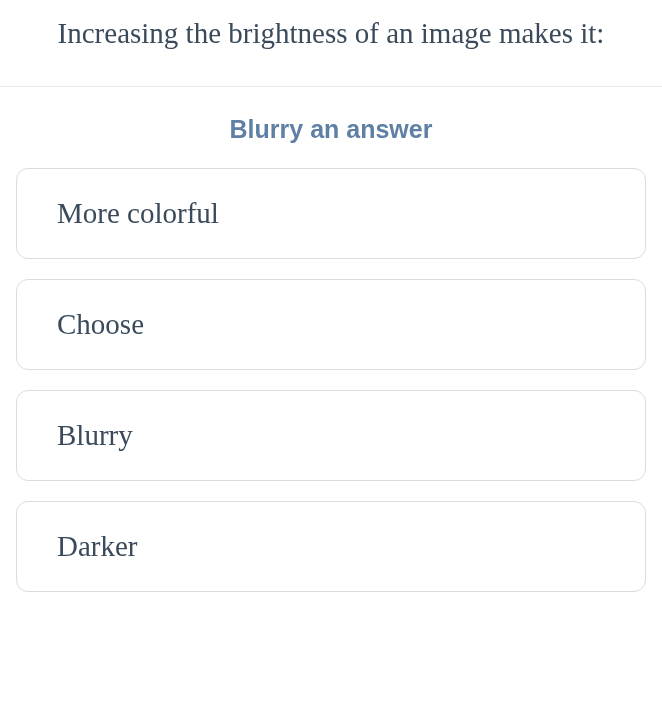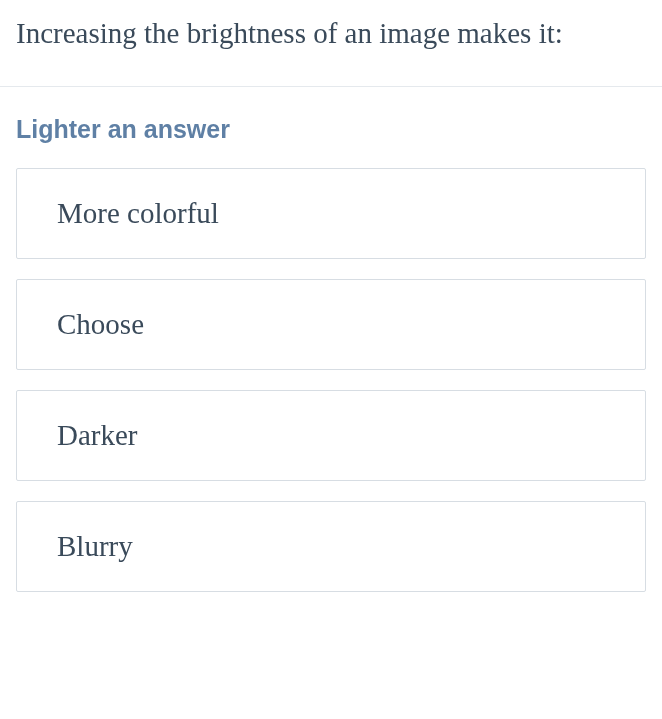--- a/index.html
+++ b/index.html
@@ -1,18 +1,19 @@
 <!DOCTYPE html>
 <html><head>
   <meta charset="utf-8">
   <style>
     * {
       box-sizing: border-box;
       margin: 0;
       padding: 0;
+      text-align: center;
     }
     body {
       font-family: Georgia, 'Times New Roman', serif;
       background: #ffffff;
       width: 662px;
       height: 719px;
       overflow: hidden;
     }
     .question-section {
       padding: 10px 16px 30px 16px;
@@ -36,50 +37,50 @@
       font-size: 25px;
       font-weight: 700;
       color: #5f80a5;
       margin-bottom: 24px;
     }
     .option {
       display: block;
       width: 100%;
       background: #ffffff;
       border: 1px solid #d7dde3;
-      border-radius: 2px;
+      border-radius: 12px;
       padding: 28px 40px;
       margin-bottom: 20px;
       font-family: Georgia, 'Times New Roman', serif;
       font-size: 29px;
       color: #3a4a5a;
       text-align: left;
       cursor: pointer;
     }
   </style>
 </head>
 <body>
 
 <div class="question-section">
   <p class="question-text">Increasing the brightness of an image makes it:</p>
 </div>
 
 <hr class="divider">
 
 <div class="answer-section">
-  <h2 class="choose-label">Lighter an answer</h2>
+  <h2 class="choose-label">Blurry an answer</h2>
 
   <button class="option">
     <span>More colorful</span>
   </button>
 
   <button class="option">
     <span>Choose</span>
   </button>
 
   <button class="option">
-    <span>Darker</span>
+    <span>Blurry</span>
   </button>
 
   <button class="option">
-    <span>Blurry</span>
+    <span>Darker</span>
   </button>
 </div>
 
 </body></html>

